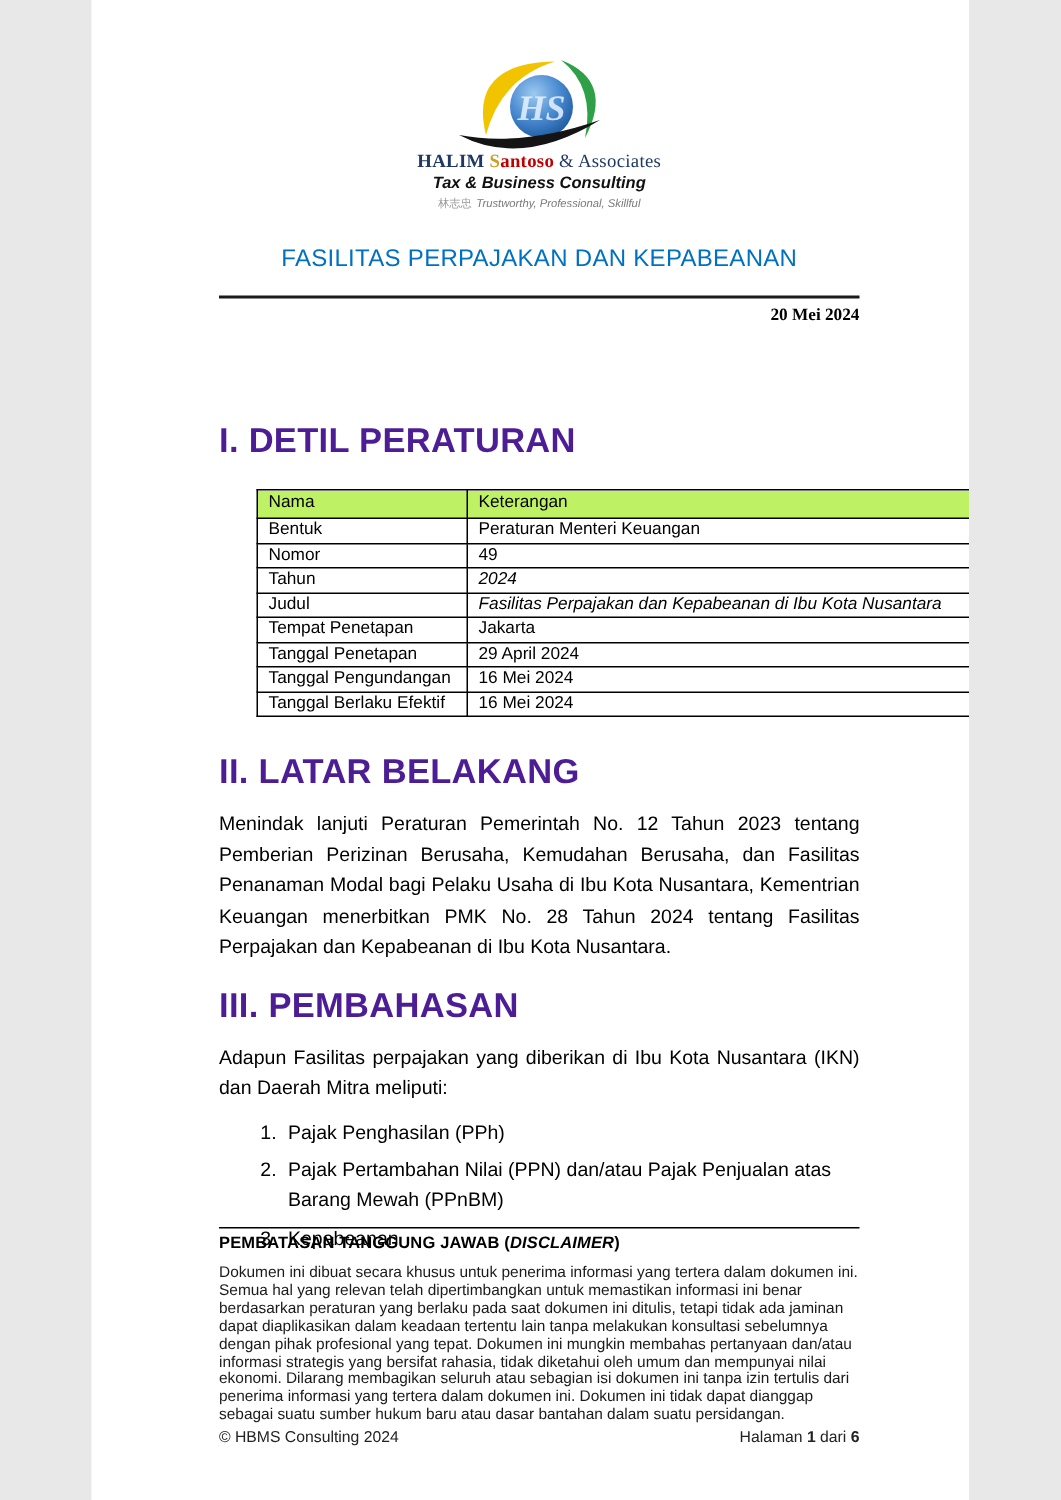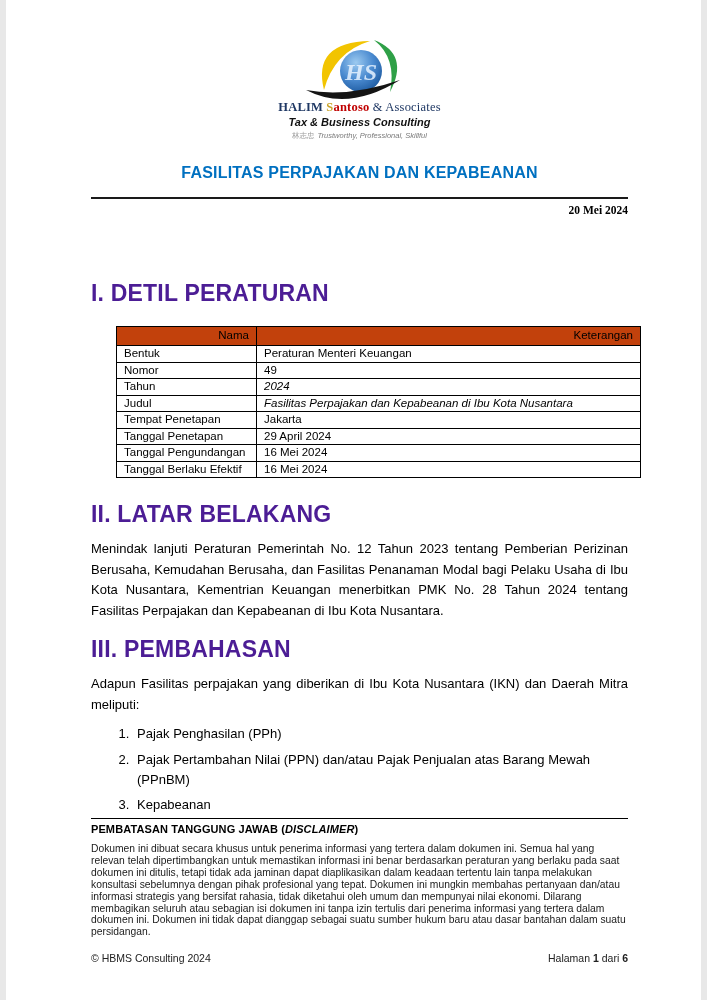--- a/index.html
+++ b/index.html
@@ -1,48 +1,48 @@
 <!DOCTYPE html>
 <html><head>
 <meta charset="utf-8">
 <style>
   html,body { margin:0; padding:0; background:#e8e8e8; }
   .page {
-    position:relative; width:695px; height:1000px; margin:0 auto;
+    position:relative; width:585px; height:1000px; margin:0 auto;
     background:#ffffff; box-sizing:border-box; overflow:hidden;
     padding:0 73px 0 85px;
     font-family:"Liberation Sans", sans-serif; color:#000;
   }
   
   .logo-block { text-align:center; padding-top:38px; line-height:1; }
   .logo-emblem { display:block; margin:0 auto; }
   .logo-name { font-family:"Liberation Serif", serif; font-size:12.5px; margin-top:1px; letter-spacing:0.2px; }
   .name-halim { color:#1F3864; font-weight:bold; }
   .name-initial { color:#C9A227; font-weight:bold; }
   .name-rest { color:#C00000; font-weight:bold; }
   .name-assoc { color:#1F3864; }
   .logo-tagline { font-size:11px; font-weight:bold; font-style:italic; color:#111; margin-top:3px; }
   .logo-motto { font-size:7.5px; font-style:italic; color:#7a7a7a; margin-top:4px; }
   .chinese { color:#9a9a9a; font-style:normal; margin-right:3px; }
   
-  .doc-title { margin-top:23px; text-align:center; color:#0070C0; font-weight:bold;
+  .doc-title { margin-top:23px; text-align:center; color:#0070C0; font-weight:normal;
                font-size:16px; line-height:21px; letter-spacing:0.2px; }
   .header-rule { margin:14px 0 0 0; border:none; border-top:2px solid #1a1a1a; height:0; }
   .doc-date { text-align:right; font-weight:bold; font-size:11.5px; margin-top:5px;font-family:Liberation Serif, serif; }
   
   .section-heading { color:#4c1d95; font-size:23px; font-weight:bold; margin:0; letter-spacing:0.2px; line-height:27px; }
   .sec1 { margin-top:64px; }
   .sec2 { margin-top:23px; }
   .sec3 { margin-top:15px; }
   
   .reg-table { border-collapse:collapse; margin:19px 0 0 25px; width:524px; table-layout:fixed;
                font-size:11.5px; }
   .reg-table th, .reg-table td { border:1px solid #000; padding:1px 7px; line-height:13.5px;
                font-weight:normal; text-align:left; overflow:hidden; white-space:nowrap; }
-  .reg-table th { background:#c2410c; text-align:right; height:16px; }
+  .reg-table th { background:#bef264; text-align:left; height:16px; }
   .reg-table td.italic { font-style:italic; }
   
   .body-para { font-size:13px; line-height:20.5px; text-align:justify; margin:11px 0 0 0; }
   .discussion-list { margin:9px 0 0 0; padding-left:42px; font-size:13px; }
   .discussion-list li { line-height:20px; margin-bottom:5.5px; padding-left:4px; }
   
   .disclaimer { position:absolute; left:85px; right:73px; top:818px;
                 border-top:1.5px solid #000; padding-top:4px; }
   .disclaimer-heading { font-size:11px; font-weight:bold; letter-spacing:0.1px; }
   .disclaimer-heading .it { font-style:italic; }

